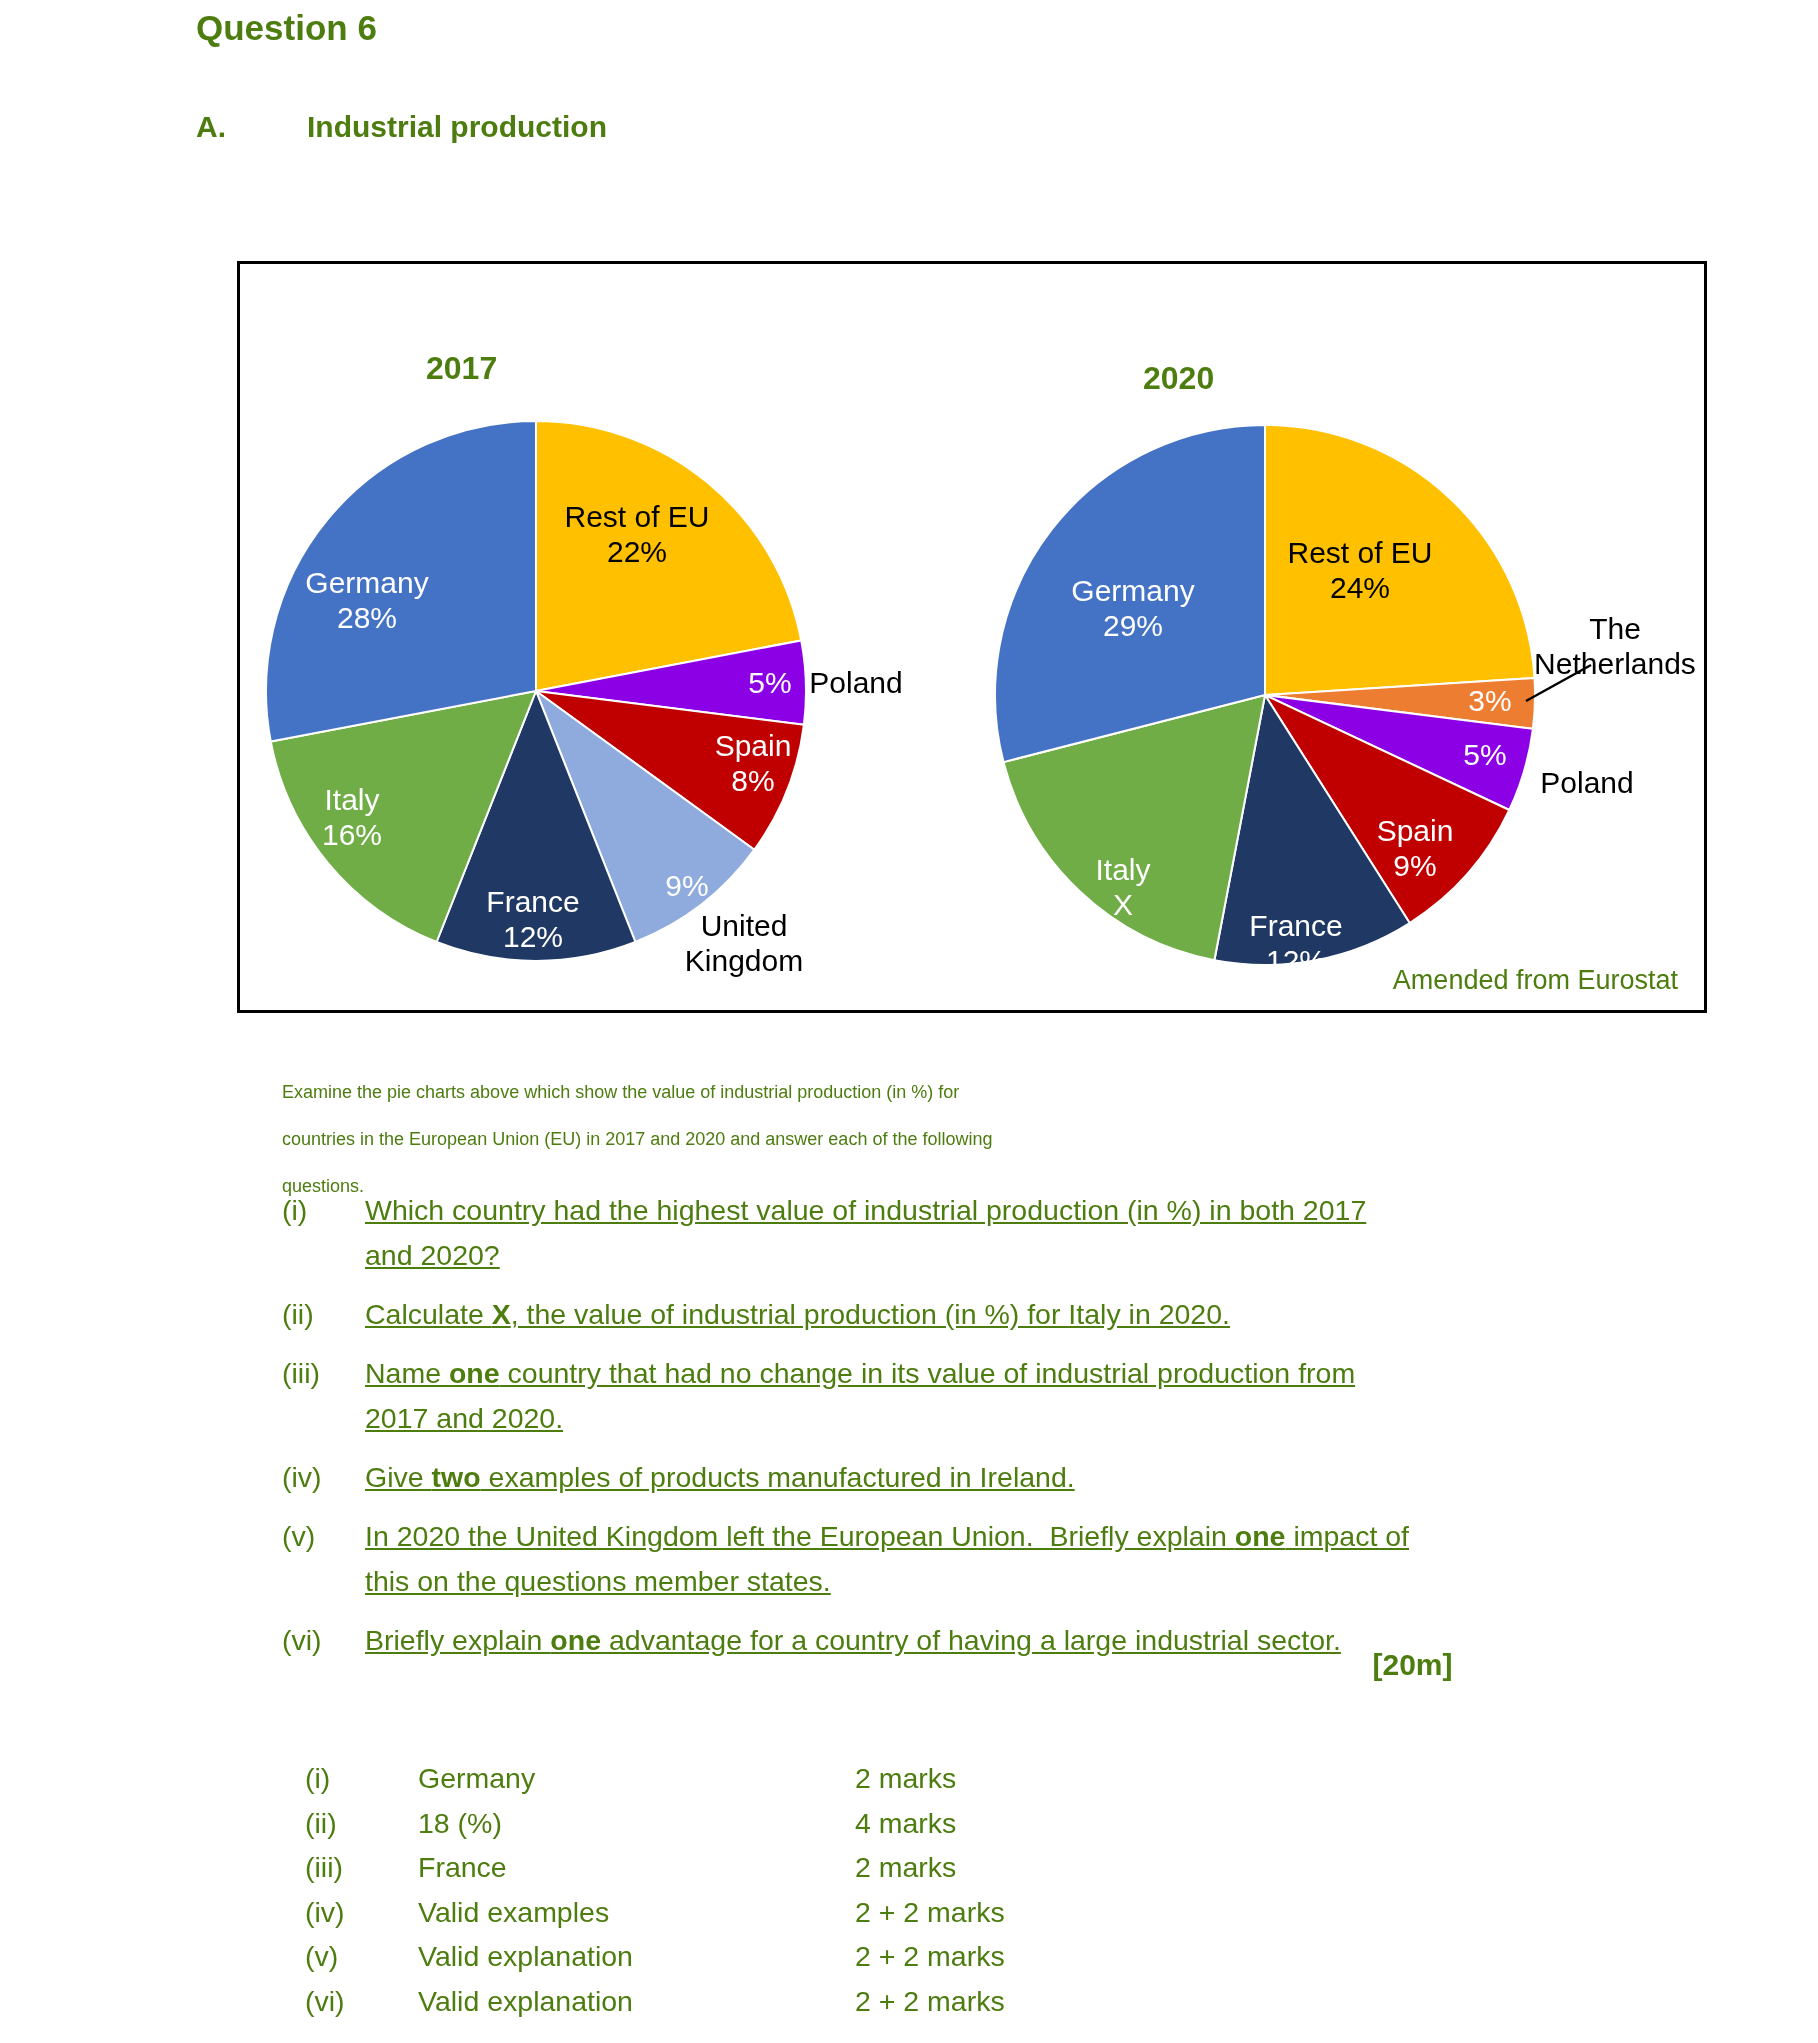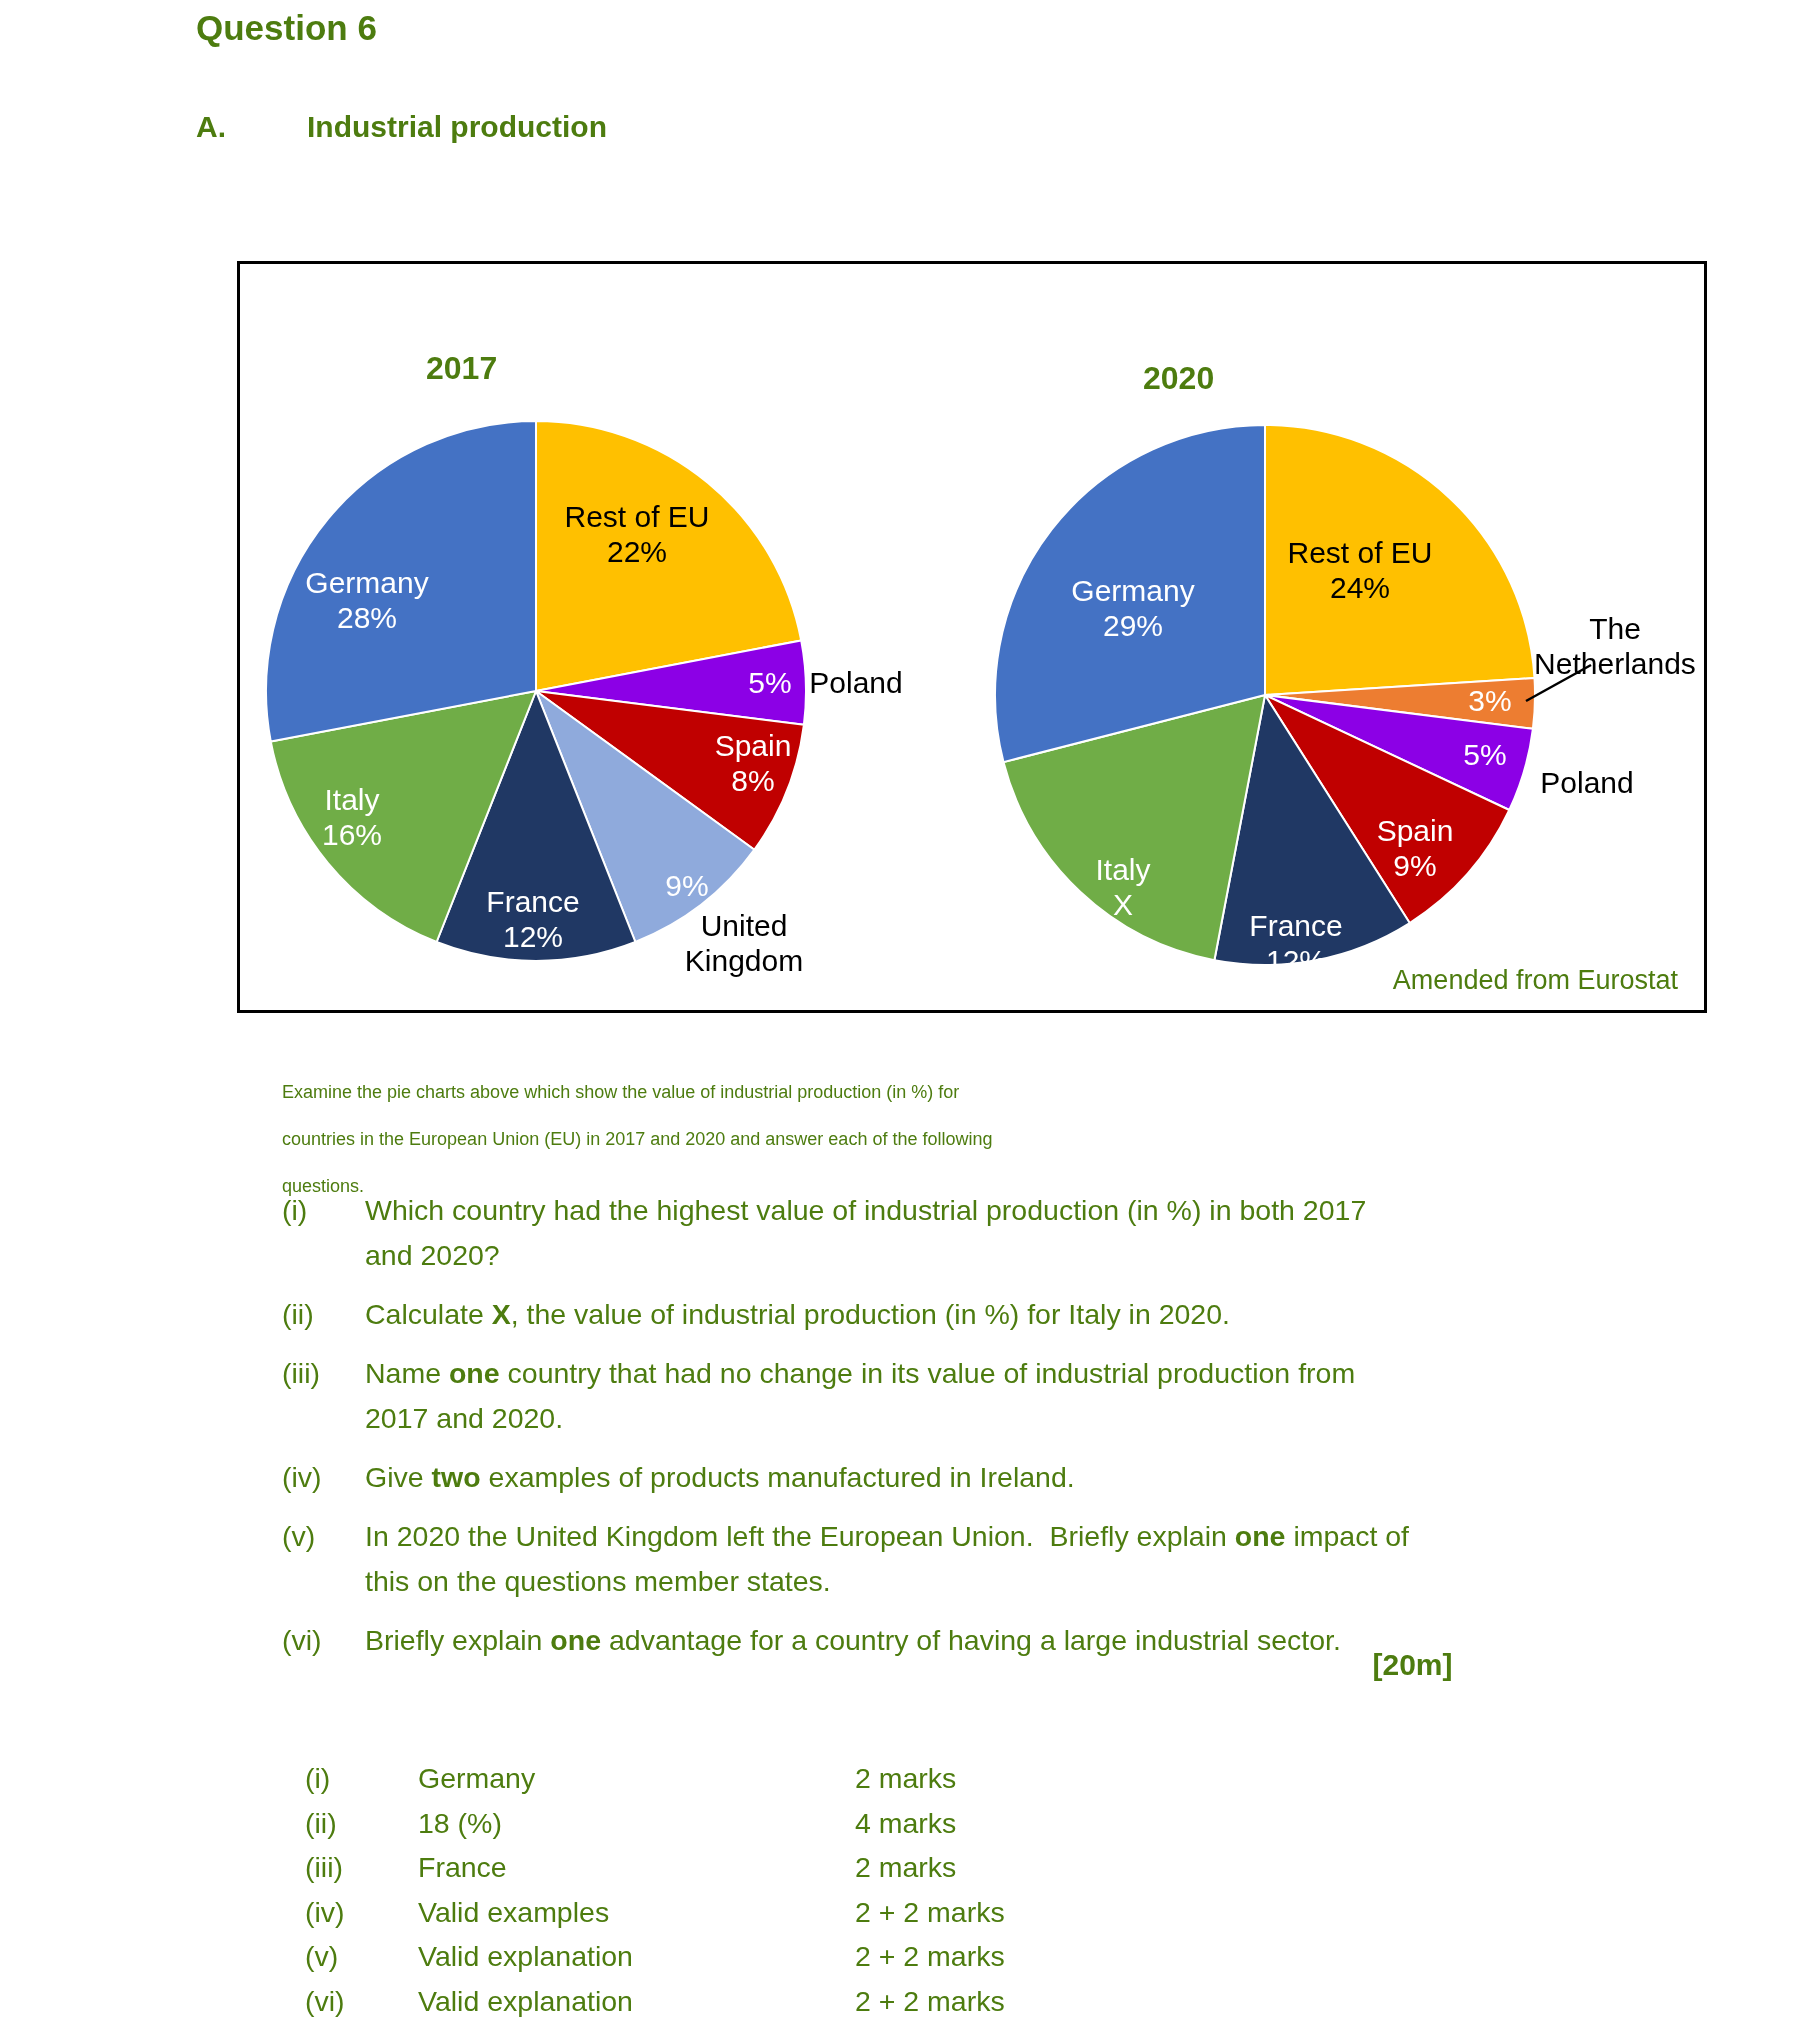--- a/index.html
+++ b/index.html
@@ -16,21 +16,21 @@
   .pie-host{position:absolute;}
   #pie-2017{left:16px;top:147px;}
   #pie-2020{left:745px;top:151px;}
   .pie-host svg{display:block;overflow:visible;}
   .pie-host text{font-family:"Liberation Sans",sans-serif;font-size:30px;}
   .source-note{position:absolute;right:26px;bottom:14px;font-size:27px;}
   .instructions{position:absolute;left:282px;top:1026px;font-size:18px;line-height:47px;white-space:pre;margin-top:43px;}
   .questions{position:absolute;left:282px;top:1188px;font-size:28.5px;}
   .q-item{display:flex;margin-bottom:14px;line-height:45px;}
   .q-num{width:83px;flex:none;}
-  .q-text{white-space:pre;}
+  .q-text{white-space:pre;text-decoration:underline;}
   .bold{font-weight:700;}
   .marks-total{position:absolute;left:1200px;top:1648px;width:425px;text-align:center;font-size:30px;font-weight:700;}
   .answer-key{position:absolute;left:305px;top:1756px;font-size:28.5px;line-height:44.5px;}
   .a-row{display:flex;}
   .a-num{width:113px;flex:none;}
   .a-text{width:437px;flex:none;}
 </style>
 </head>
 <body>
 

